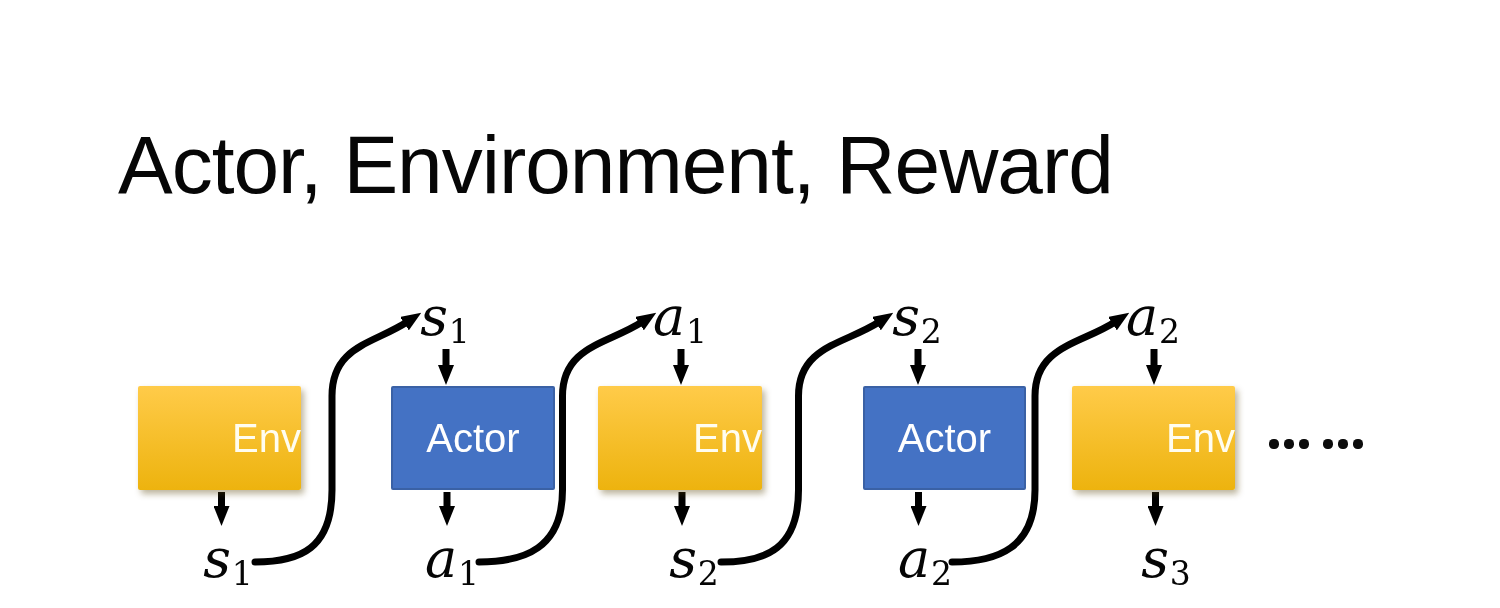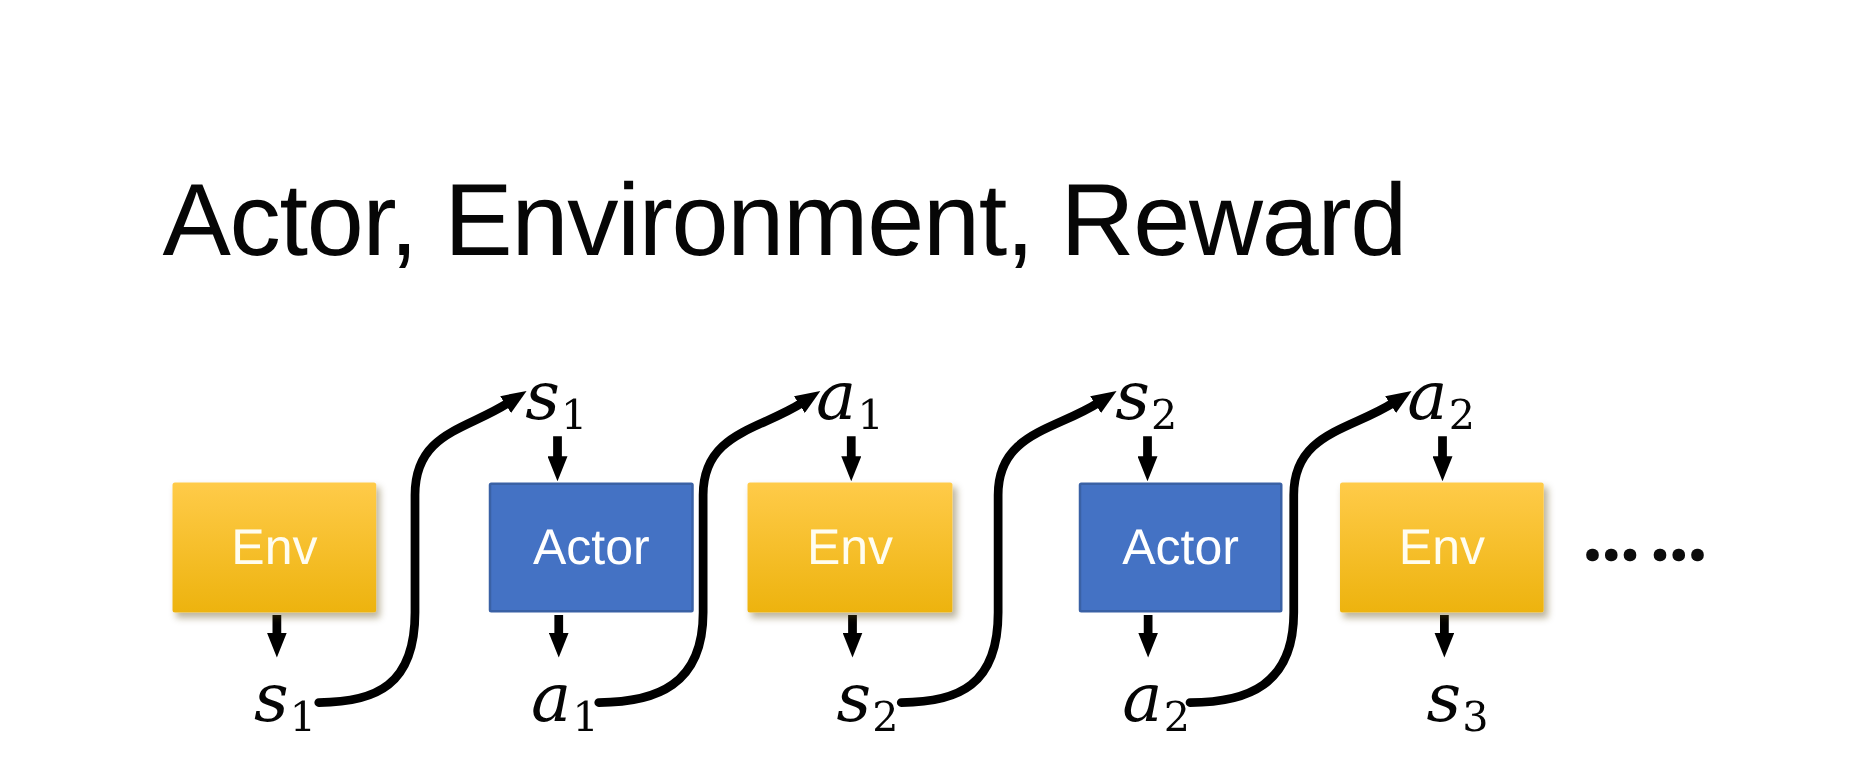--- a/index.html
+++ b/index.html
@@ -2,31 +2,32 @@
 <html><head>
 <meta charset="utf-8">
 <style>
   html,body{margin:0;padding:0;}
   body{
     width:1500px;height:608px;position:relative;overflow:hidden;
     background:#ffffff;font-family:"Liberation Sans",sans-serif;
   }
   .slide{position:absolute;inset:0;}
   .slide-title{
-    position:absolute;left:118px;top:118px;margin:12px;
+    position:absolute;left:118px;top:118px;margin:0;
     font-size:82px;font-weight:300;letter-spacing:-1px;color:#060606;
     font-family:"Liberation Sans",sans-serif;white-space:nowrap;
   }
   #arrows{position:absolute;left:0;top:0;pointer-events:none;}
   .node{
     position:absolute;display:flex;align-items:center;justify-content:center;
     font-size:40px;border-radius:2px;box-sizing:border-box;white-space:nowrap;
   }
   .node.env{
     box-shadow:3px 4px 6px rgba(90,70,10,0.40);
+    justify-content:flex-end;
   }
   .node.actor{
     border-style:solid;border-width:2.5px;margin-left:28px;
   }
   .mathlabel{
     position:absolute;display:flex;align-items:flex-start;justify-content:center;
     width:80px;height:62px;color:#050505;white-space:nowrap;
   }
   .mbase{
     font-family:"DejaVu Serif","Liberation Serif",serif;

